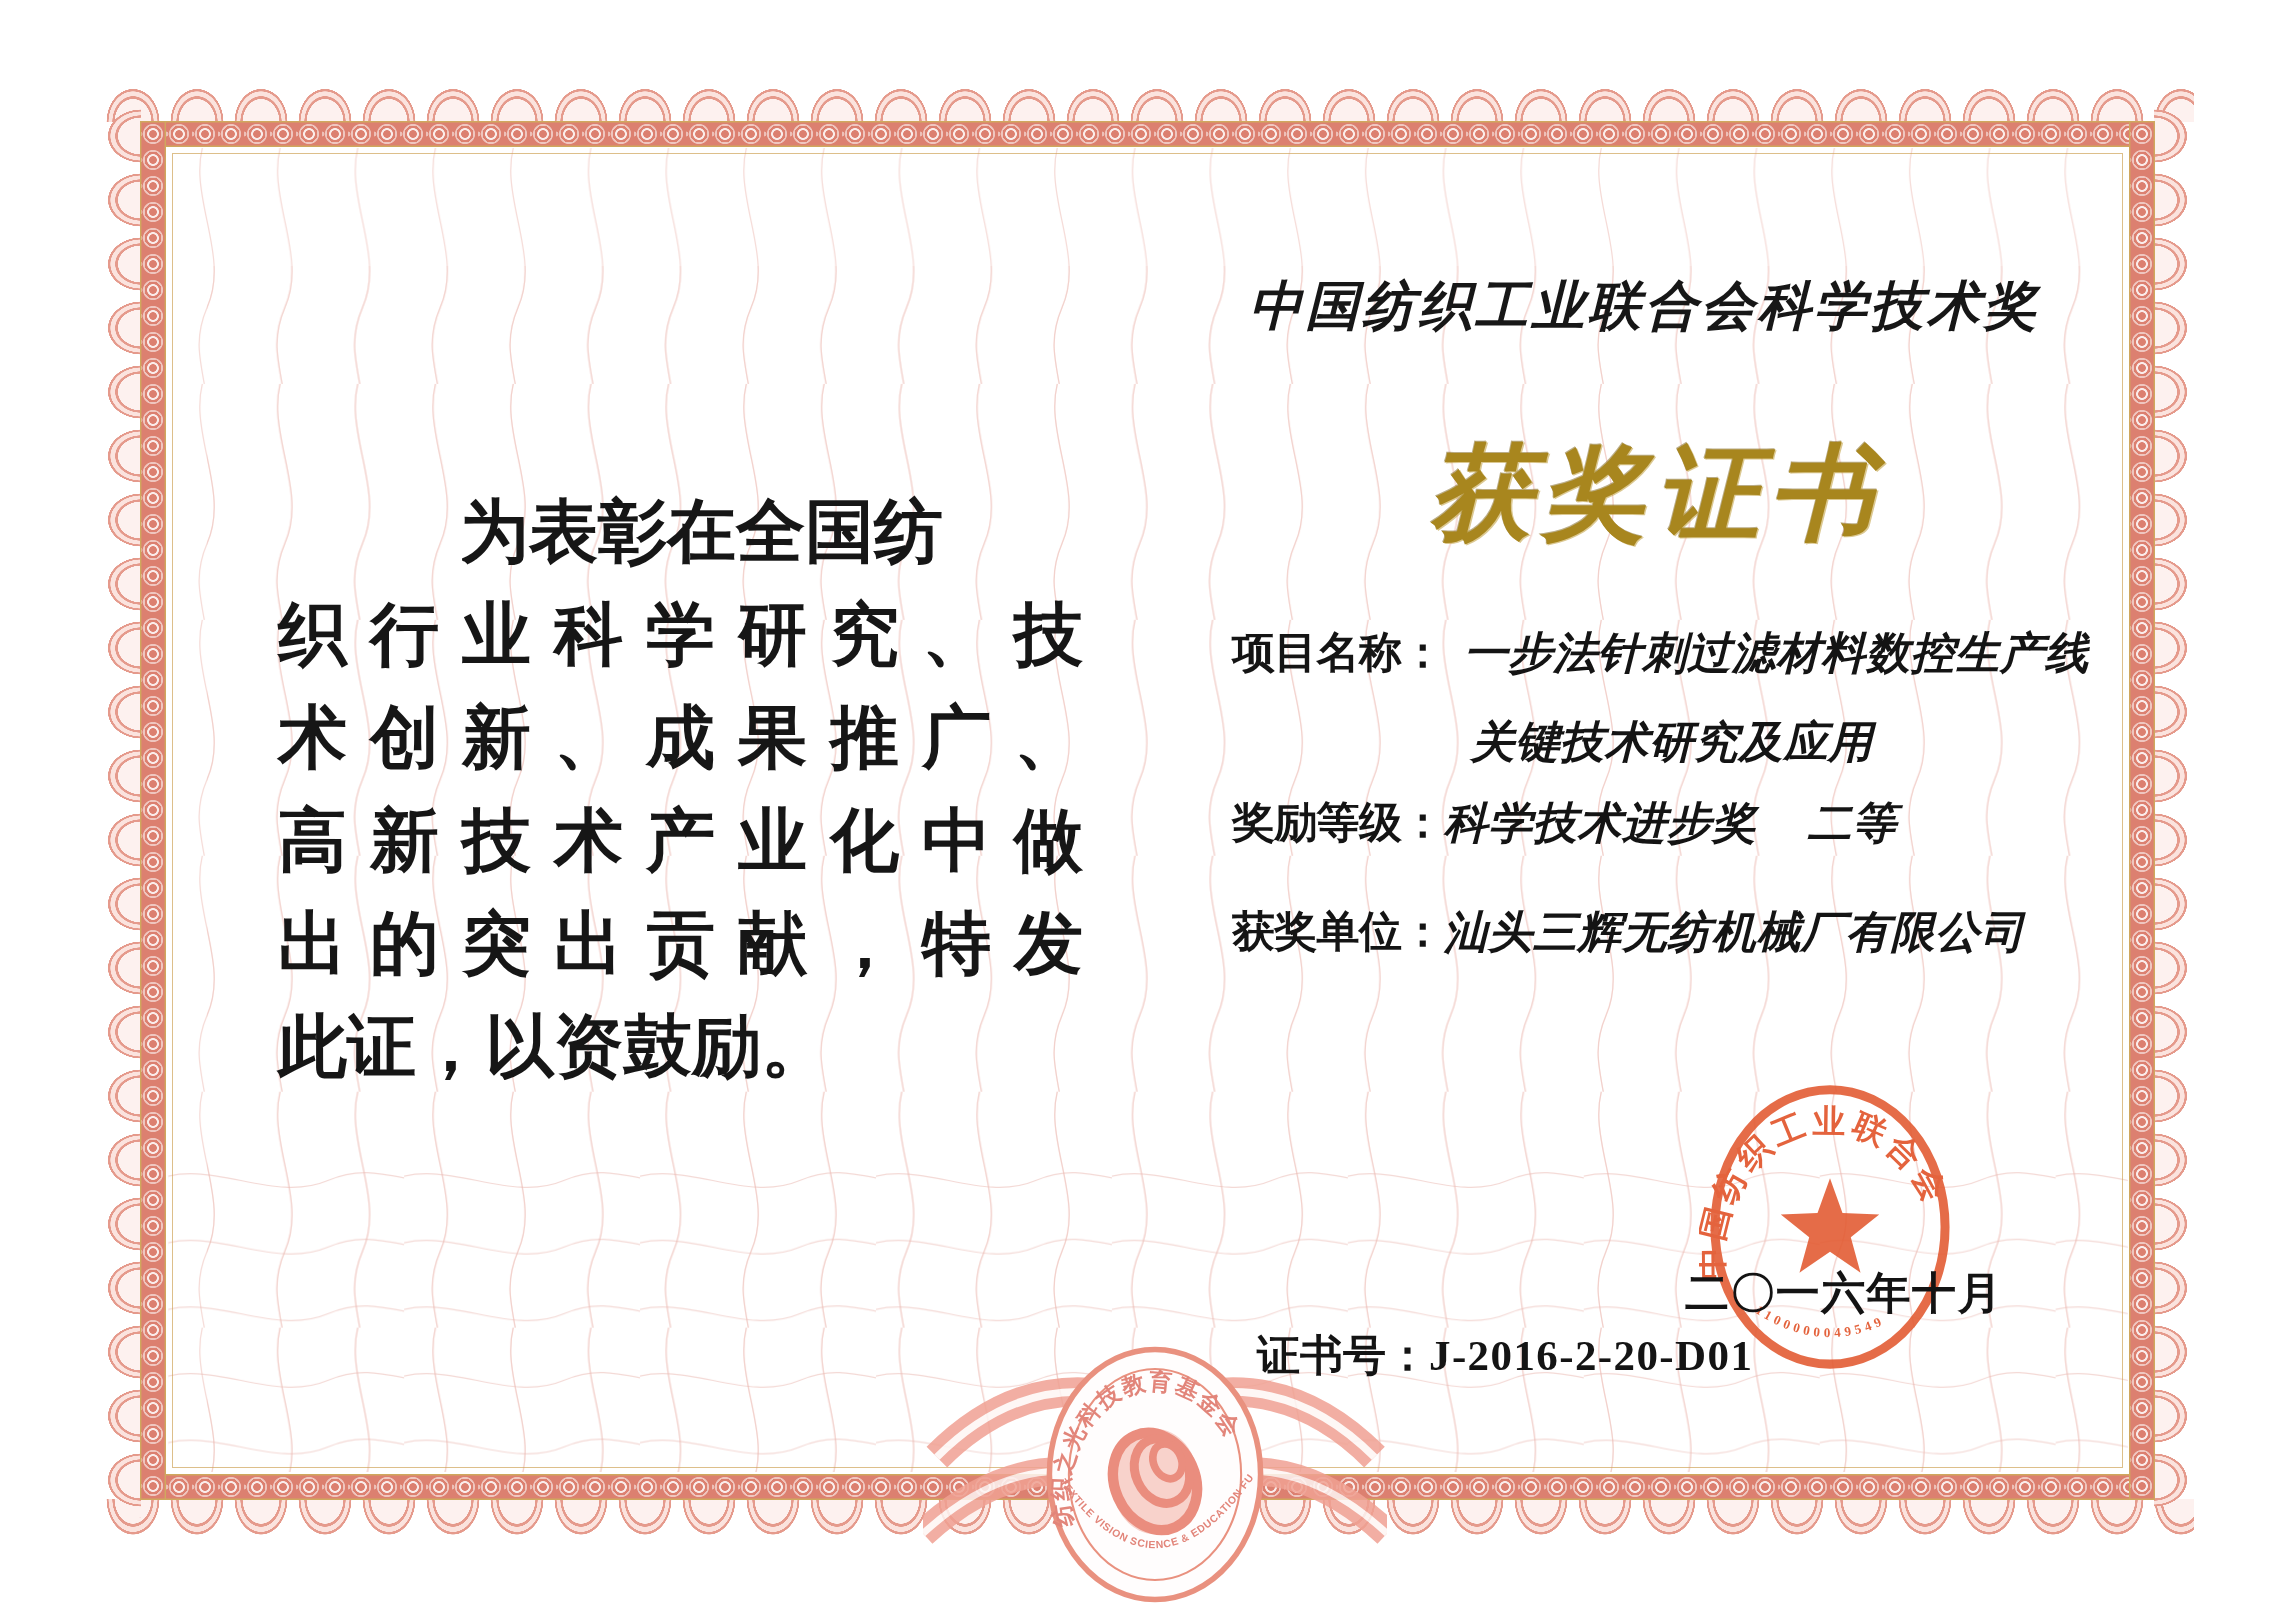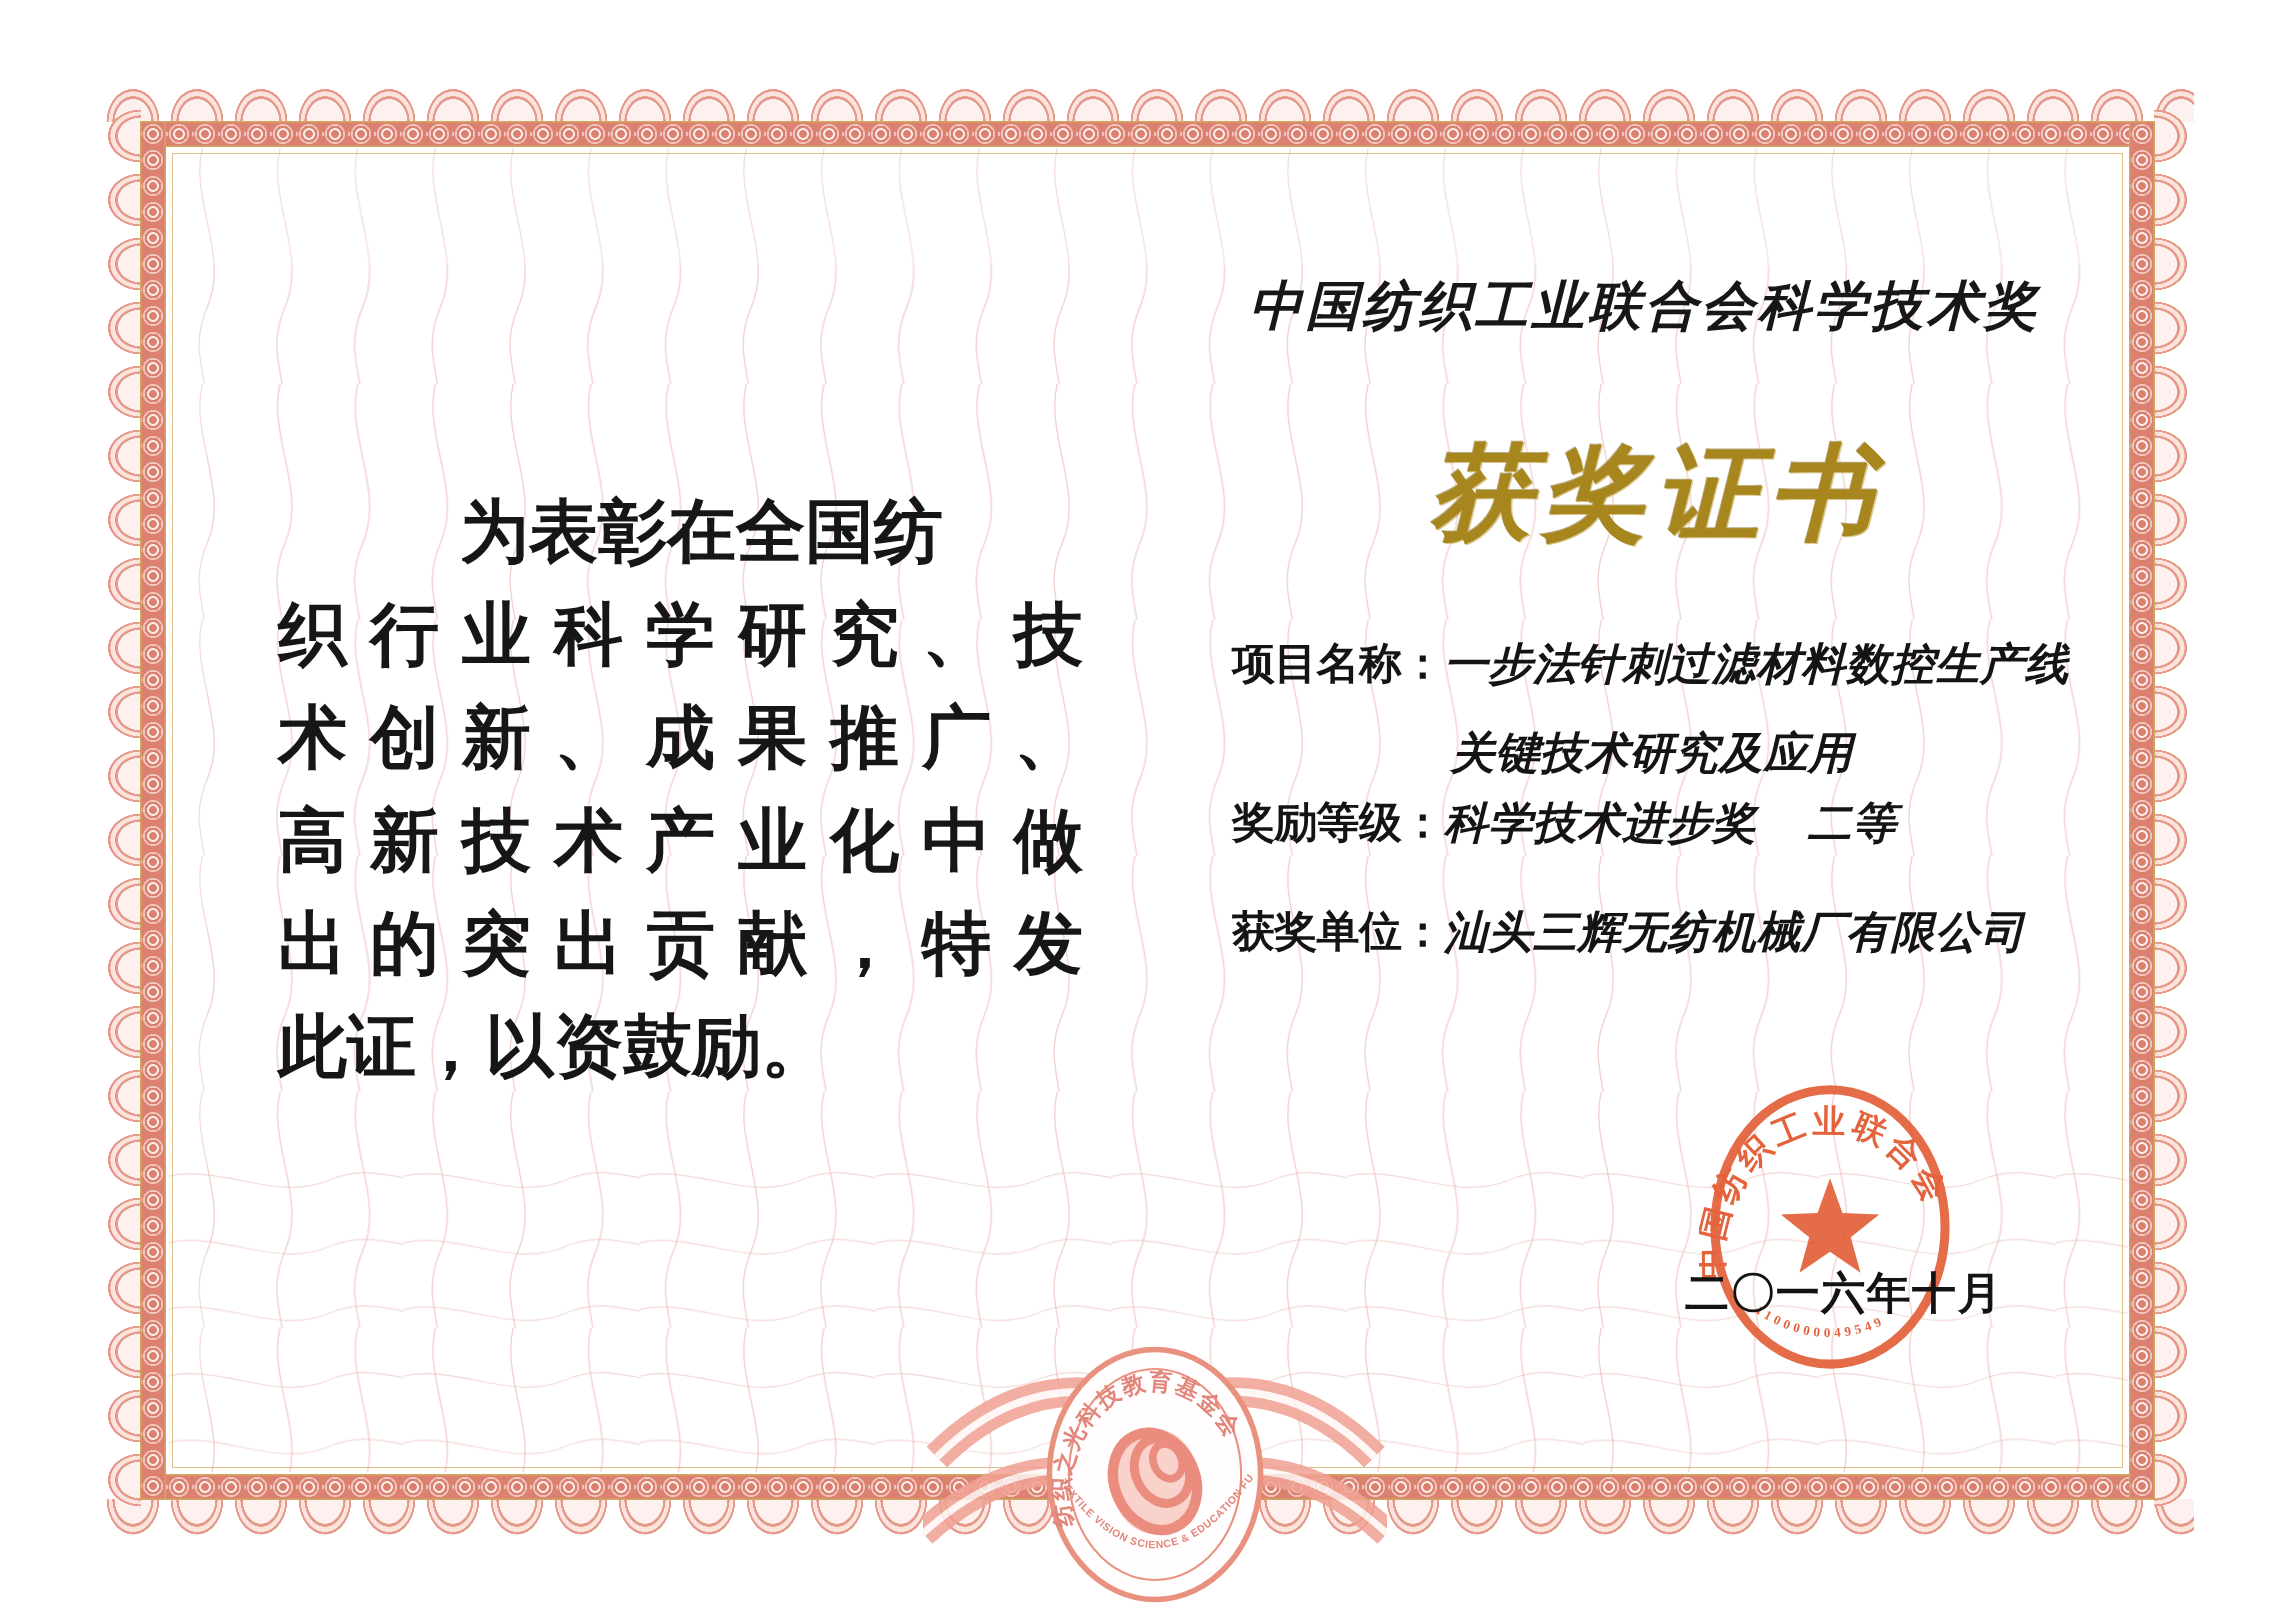--- a/index.html
+++ b/index.html
@@ -63,21 +63,21 @@
   .citation{
     position:absolute; left:278px; top:480px; width:805px;
     font-size:69px; line-height:103px; font-weight:700; 
     color:#161616;
   }
   .cit-line{white-space:nowrap;}
   .cit-line.j{text-align:justify; text-align-last:justify; white-space:normal;}
   .cit-line.indent{padding-left:182px;}
   .info{position:absolute; left:1232px; top:623px; width:874px; color:#141414;}
   .info-row{position:absolute; left:0; display:flex; align-items:flex-start;}
-  .row-project{top:12px;}
+  .row-project{top:1px;gap:20px;}
   .row-grade{top:171px;}
   .row-winner{top:280px;}
   .f-label{
     flex:0 0 210px; font-size:43px; font-weight:700; letter-spacing:-0.7px;
     white-space:nowrap;
   }
   .f-value{
     font-size:44px; font-weight:700; font-style:italic; letter-spacing:0.7px;
     white-space:nowrap;
   }
@@ -165,20 +165,23 @@
     <text font-size="47" font-weight="bold" fill="#e2582f" letter-spacing="7" font-family="DejaVu Sans, sans-serif">
       <textPath href="#sealTop" startOffset="2%">中国纺织工业联合会</textPath>
     </text>
     <text font-size="19" font-weight="bold" fill="#e2582f" letter-spacing="6" font-family="Liberation Serif, serif">
       <textPath href="#sealBot" startOffset="8%">1100000049549</textPath>
     </text>
   </svg>
 
   <div class="date-line">二〇一六年十月</div>
 
+  <div class="cert-no">
+    <span>证书号：</span><span class="no-value">J-2016-2-20-D01</span>
+  </div>
 
   <svg class="watermark" viewBox="0 0 668 390">
 
     <g opacity="0.85">
       <path d="M 20,170 Q 150,40 310,90" fill="none" stroke="#f0a193" stroke-width="42"></path>
       <path d="M 20,170 Q 150,40 310,90" fill="none" stroke="#ffffff" stroke-width="11" opacity="0.9"></path>
       <path d="M 0,280 Q 130,160 270,200" fill="none" stroke="#f0a193" stroke-width="40"></path>
       <path d="M 0,280 Q 130,160 270,200" fill="none" stroke="#ffffff" stroke-width="10" opacity="0.9"></path>
     </g>
     <g opacity="0.85">

